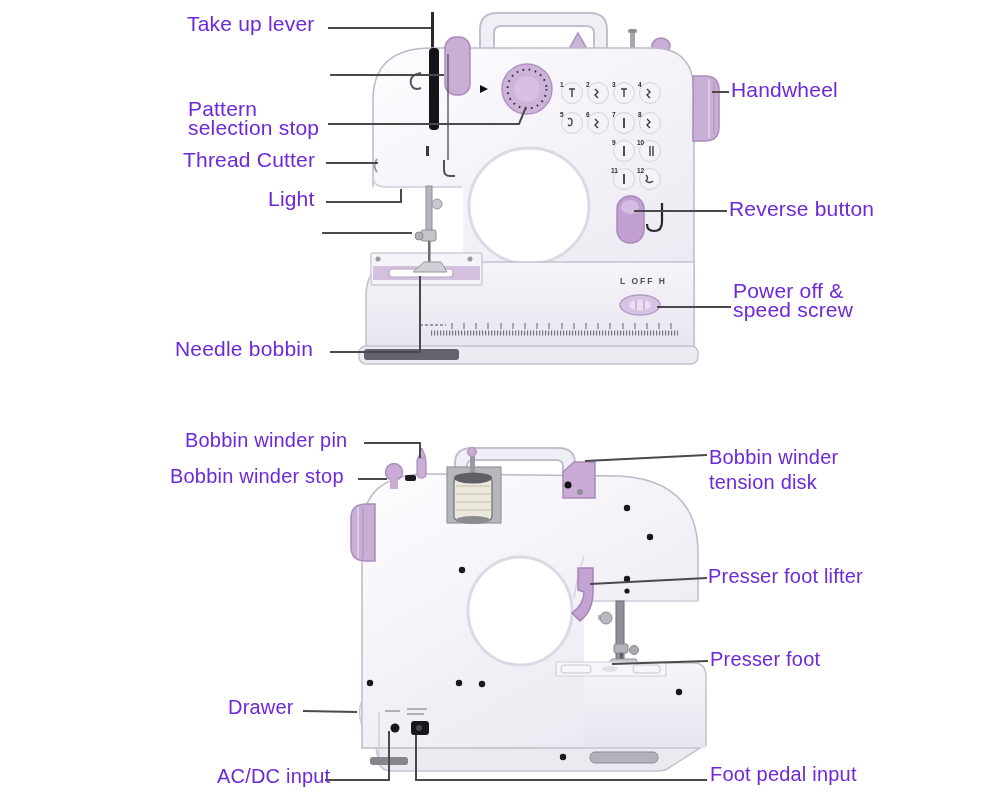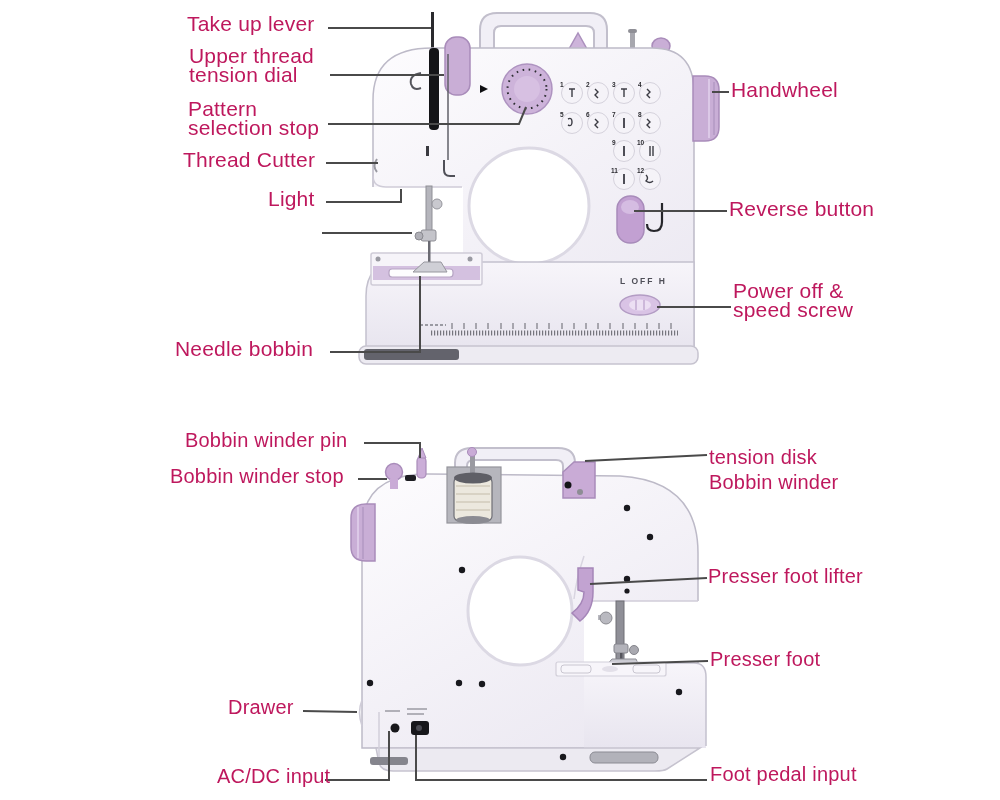--- a/index.html
+++ b/index.html
@@ -2,21 +2,21 @@
 <html><head>
 <meta charset="utf-8">
 <style>
   html,body{margin:0;padding:0;background:#ffffff;}
   .stage{
     position:relative;width:1000px;height:800px;background:#ffffff;
     font-family:"Liberation Sans",sans-serif;overflow:hidden;
   }
   .stage svg{position:absolute;left:0;top:0;}
   .label{
-    position:absolute;color:#be185d;font-size:21px;line-height:19px;
+    position:absolute;color:#6d28d9;font-size:21px;line-height:19px;
     white-space:nowrap;letter-spacing:0.2px;
   }
   .label .ln{display:block;}
   .label.bv{font-size:20px;}
   .label.lh25{line-height:25px;}
 </style>
 </head>
 <body>
 
 <div class="stage">
@@ -291,43 +291,39 @@
     <polyline points="707,455 585,461"></polyline>
     <polyline points="707,578 590,584"></polyline>
     <polyline points="708,661 612,664"></polyline>
     <polyline points="303,711 357,712"></polyline>
     <polyline points="325,780 389,780 389,731"></polyline>
     <polyline points="707,780 416,780 416,735"></polyline>
   </g>
 </svg>
 
 <div class="label" style="left:187px;top:14px">Take up lever</div>
-<div class="label" style="left:189px;top:46px">
-  <span class="ln">Upper thread</span>
-  <span class="ln">tension dial</span>
-</div>
 <div class="label" style="left:188px;top:99px">
   <span class="ln">Pattern</span>
   <span class="ln">selection stop</span>
 </div>
 <div class="label" style="left:183px;top:150px">Thread Cutter</div>
 <div class="label" style="left:268px;top:189px">Light</div>
 <div class="label" style="left:175px;top:339px">Needle bobbin</div>
 <div class="label" style="left:731px;top:80px">Handwheel</div>
 <div class="label" style="left:729px;top:199px">Reverse button</div>
 <div class="label" style="left:733px;top:281px">
   <span class="ln">Power off &amp;</span>
   <span class="ln">speed screw</span>
 </div>
 
 <div class="label bv" style="left:185px;top:431px">Bobbin winder pin</div>
 <div class="label bv" style="left:170px;top:467px">Bobbin winder stop</div>
 <div class="label bv lh25" style="left:709px;top:445px">
+  <span class="ln">Bobbin winder</span>
   <span class="ln">tension disk</span>
-  <span class="ln">Bobbin winder</span>
 </div>
 <div class="label bv" style="left:708px;top:567px">Presser foot lifter</div>
 <div class="label bv" style="left:710px;top:650px">Presser foot</div>
 <div class="label bv" style="left:228px;top:698px">Drawer</div>
 <div class="label bv" style="left:217px;top:767px">AC/DC input</div>
 <div class="label bv" style="left:710px;top:765px">Foot pedal input</div>
 
 </div>
 
 </body></html>

